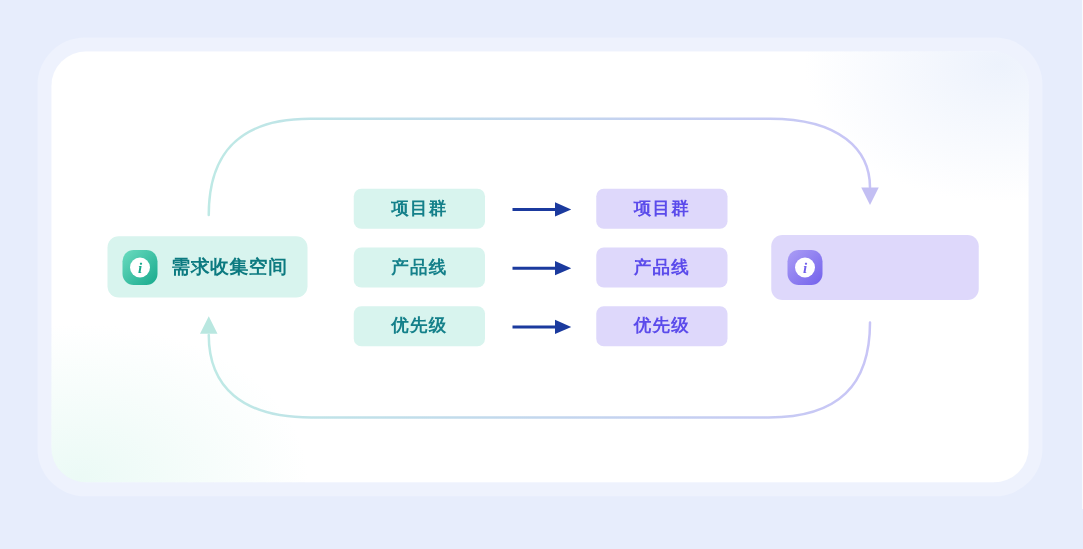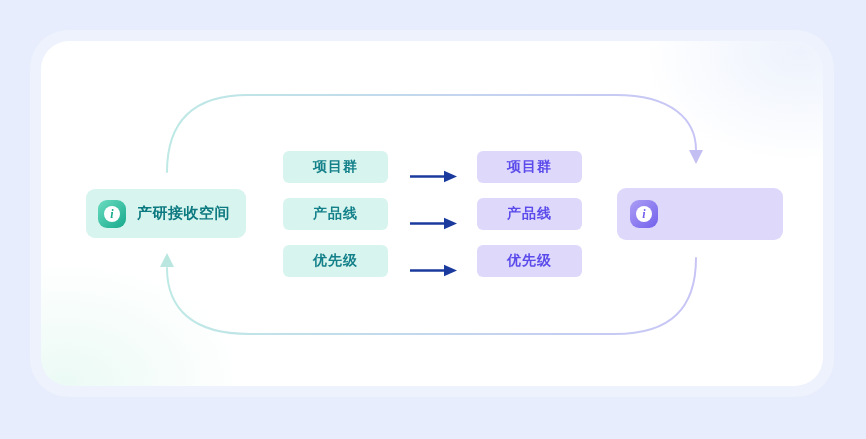--- a/index.html
+++ b/index.html
@@ -42,21 +42,21 @@
   .icon-green{background:linear-gradient(135deg,var(--green-icon-top) 0%,var(--green-icon-bottom) 100%);}
   .icon-purple{background:linear-gradient(135deg,var(--purple-icon-top) 0%,var(--purple-icon-bottom) 100%);}
   .i-circle{width:16px;height:16px;border-radius:50%;background:#fff;
     display:flex;align-items:center;justify-content:center;}
   .i-glyph{font-family:"Liberation Serif",serif;font-style:italic;font-weight:bold;
     font-size:12px;line-height:1;}
   .icon-green .i-glyph{color:var(--green-icon-bottom);}
   .icon-purple .i-glyph{color:var(--purple-icon-bottom);}
 
   .map-rows{position:absolute;left:283px;top:151px;width:299px;}
-  .map-row{display:flex;align-items:flex-end;height:32px;margin-bottom:15px;}
+  .map-row{display:flex;align-items:center;height:32px;margin-bottom:15px;}
   .map-box{width:105px;height:32px;border-radius:6px;display:flex;align-items:center;
     justify-content:center;font-size:14px;font-weight:bold;letter-spacing:1px;}
   .map-source{background:var(--mint-bg);color:var(--teal-box-text);}
   .map-target{background:var(--lavender-bg);color:var(--purple-box-text);}
   .map-arrow{flex:1;display:flex;align-items:center;justify-content:center;}
   .map-arrow svg{display:block;}
   .map-arrow line{stroke:var(--arrow-navy);stroke-width:2.4;}
   .map-arrow polygon{fill:var(--arrow-navy);}
 </style>
 </head>
@@ -84,21 +84,21 @@
       <polygon class="loop-head-teal" points="160,267 174,267 167,253"></polygon>
     </g>
   </svg>
 
   <div class="space-card card-left">
     <div class="space-icon icon-green">
       <span class="i-circle">
           <span class="i-glyph">i</span>
         </span>
     </div>
-    <span class="label">产研接收空间</span>
+    <span class="label">需求收集空间</span>
   </div>
 
   <div class="map-rows">
 
     <div class="map-row">
       <div class="map-box map-source">项目群</div>
       <div class="map-arrow">
         <svg width="48" height="13" viewBox="0 0 48 13">
           <line x1="1" y1="6.5" x2="35" y2="6.5"></line>
           <polygon points="35,0.8 48,6.5 35,12.2"></polygon>

